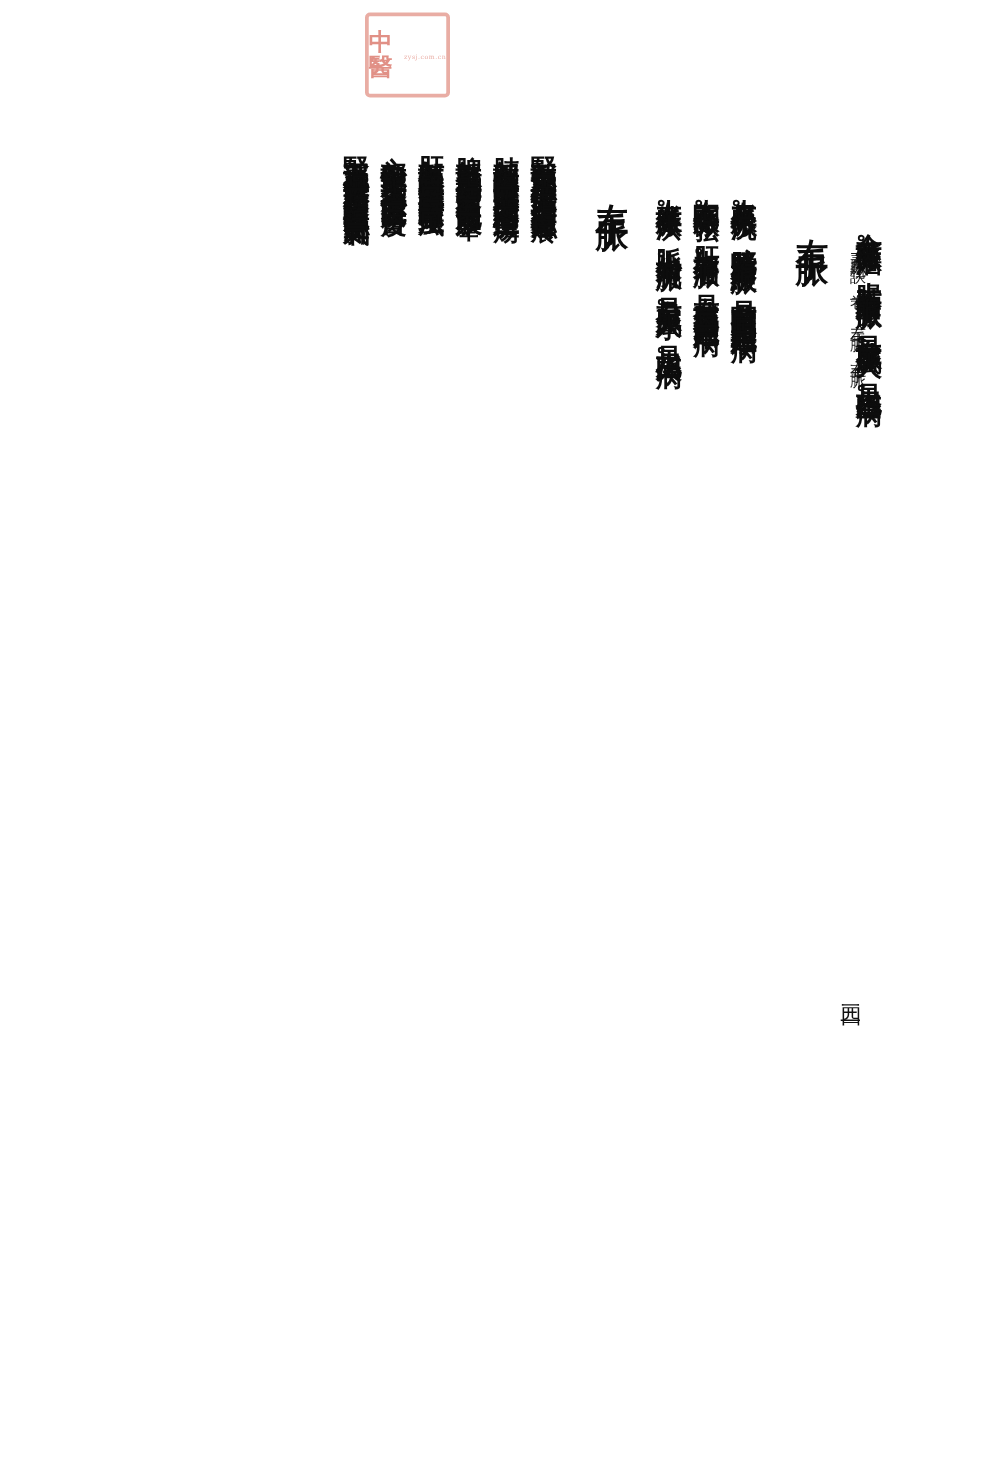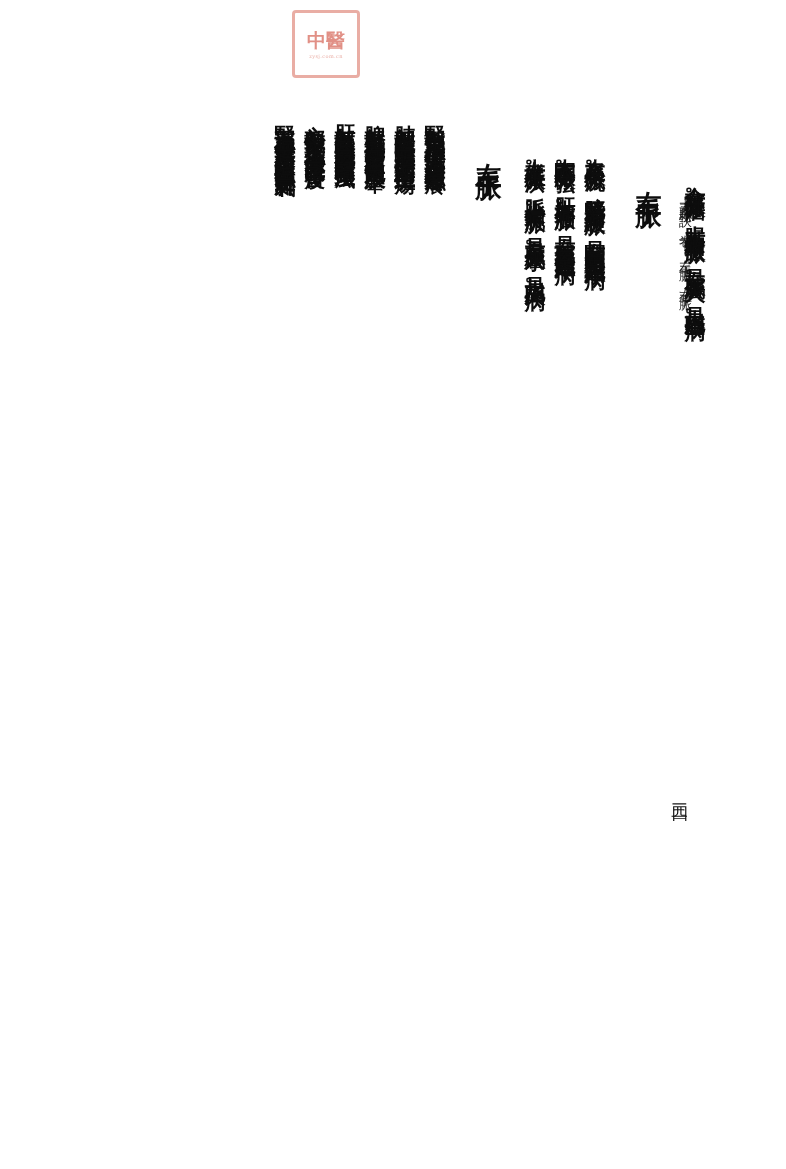--- a/index.html
+++ b/index.html
@@ -19,21 +19,21 @@
   
   .seal {
     position: absolute;
     left: 292px;
     top: 10px;
     width: 62px;
     height: 62px;
     border: 3px solid #e8a9a0;
     border-radius: 4px;
     display: flex;
-    flex-direction: column;
+    flex-direction: row;
     align-items: center;
     justify-content: center;
     color: #e08b80;
     opacity: .95;
   }
   .seal .seal-chars {
     display: flex;
     flex-direction: row-reverse;
     gap: 1px;
     font-size: 19px;

